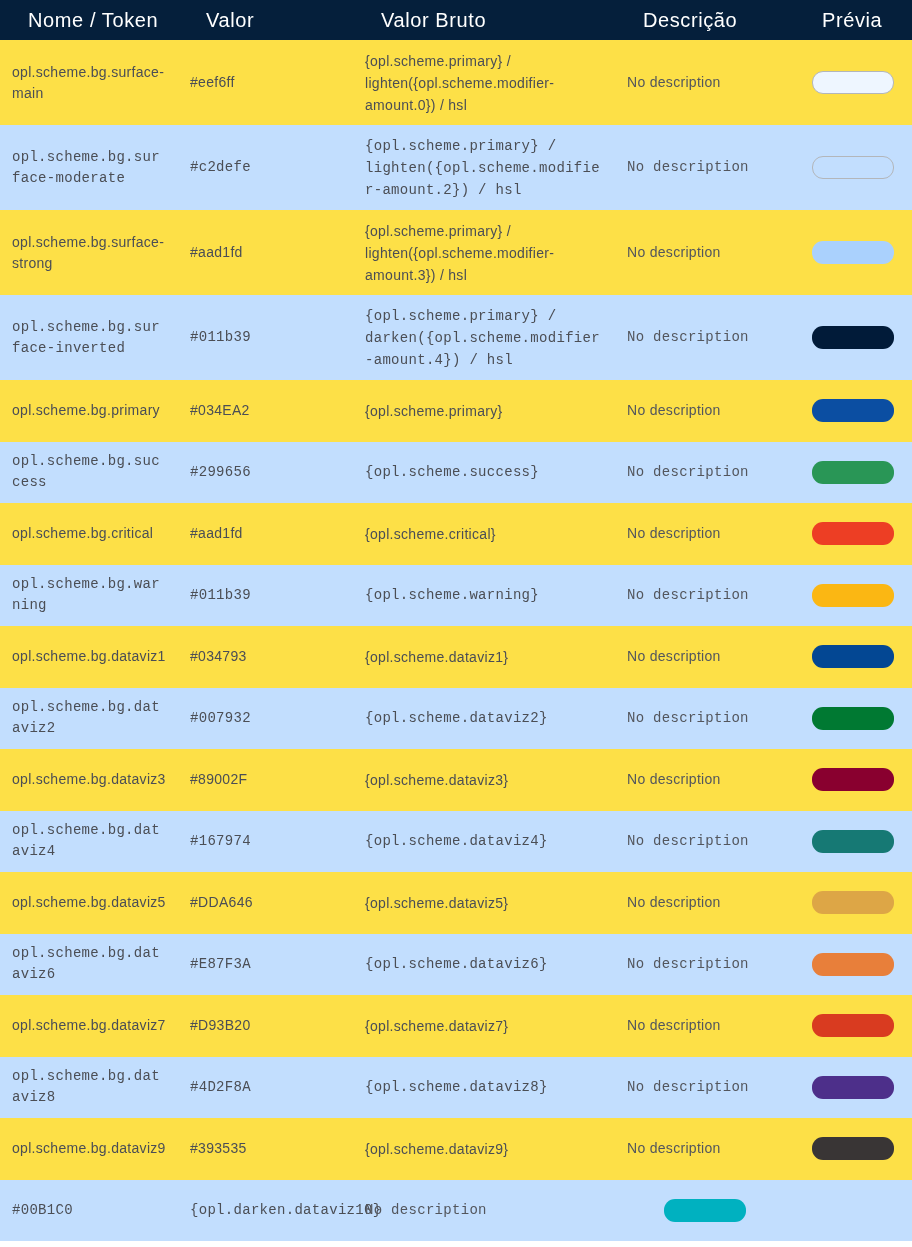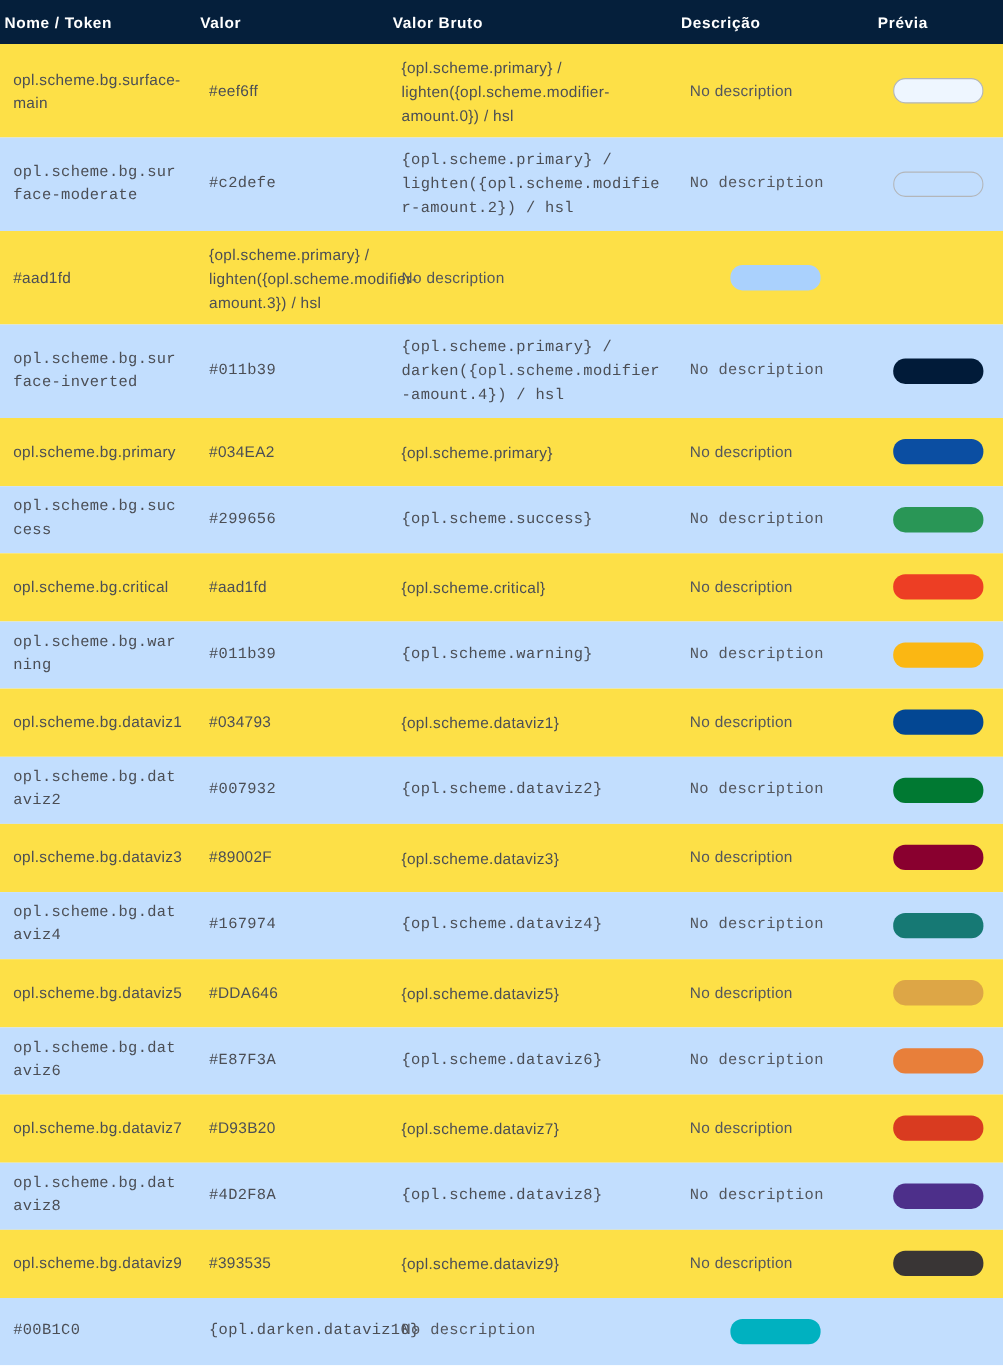--- a/index.html
+++ b/index.html
@@ -16,24 +16,24 @@
   }
   .thead {
     display: grid;
     grid-template-columns: 178px 175px 262px 179px 118px;
     height: 40px;
     background: #051f3b;
     align-items: center;
   }
   .th {
     color: #ffffff;
-    font-size: 14px;
-    font-weight: 700;
+    font-size: 20px;
+    font-weight: 400;
     letter-spacing: 0.6px;
-    padding-left: 4px;
+    padding-left: 28px;
     white-space: nowrap;
   }
   .row {
     display: grid;
     grid-template-columns: 178px 175px 262px 179px 118px;
     align-items: center;
     box-sizing: border-box;
   }
   .row.tall  { height: 85px; }
   .row.short { height: 61.5px; }
@@ -84,20 +84,21 @@
       <div class="row even tall">
       <div class="cell col-name">opl.scheme.bg.surface-moderate</div>
       <div class="cell col-value">#c2defe</div>
       <div class="cell col-raw">{opl.scheme.primary} / lighten({opl.scheme.modifier-amount.2}) / hsl</div>
       <div class="cell col-desc">No description</div>
       <div class="cell col-preview">
         <span class="pill bordered" style="background: rgb(194, 222, 254);"></span>
       </div>
     </div>
       <div class="row odd tall">
+      <div class="cell col-name">opl.scheme.bg.surface-strong</div>
       <div class="cell col-value">#aad1fd</div>
       <div class="cell col-raw">{opl.scheme.primary} / lighten({opl.scheme.modifier-amount.3}) / hsl</div>
       <div class="cell col-desc">No description</div>
       <div class="cell col-preview">
         <span class="pill" style="background: rgb(170, 209, 253);"></span>
       </div>
     </div>
       <div class="row even tall">
       <div class="cell col-name">opl.scheme.bg.surface-inverted</div>
       <div class="cell col-value">#011b39</div>

